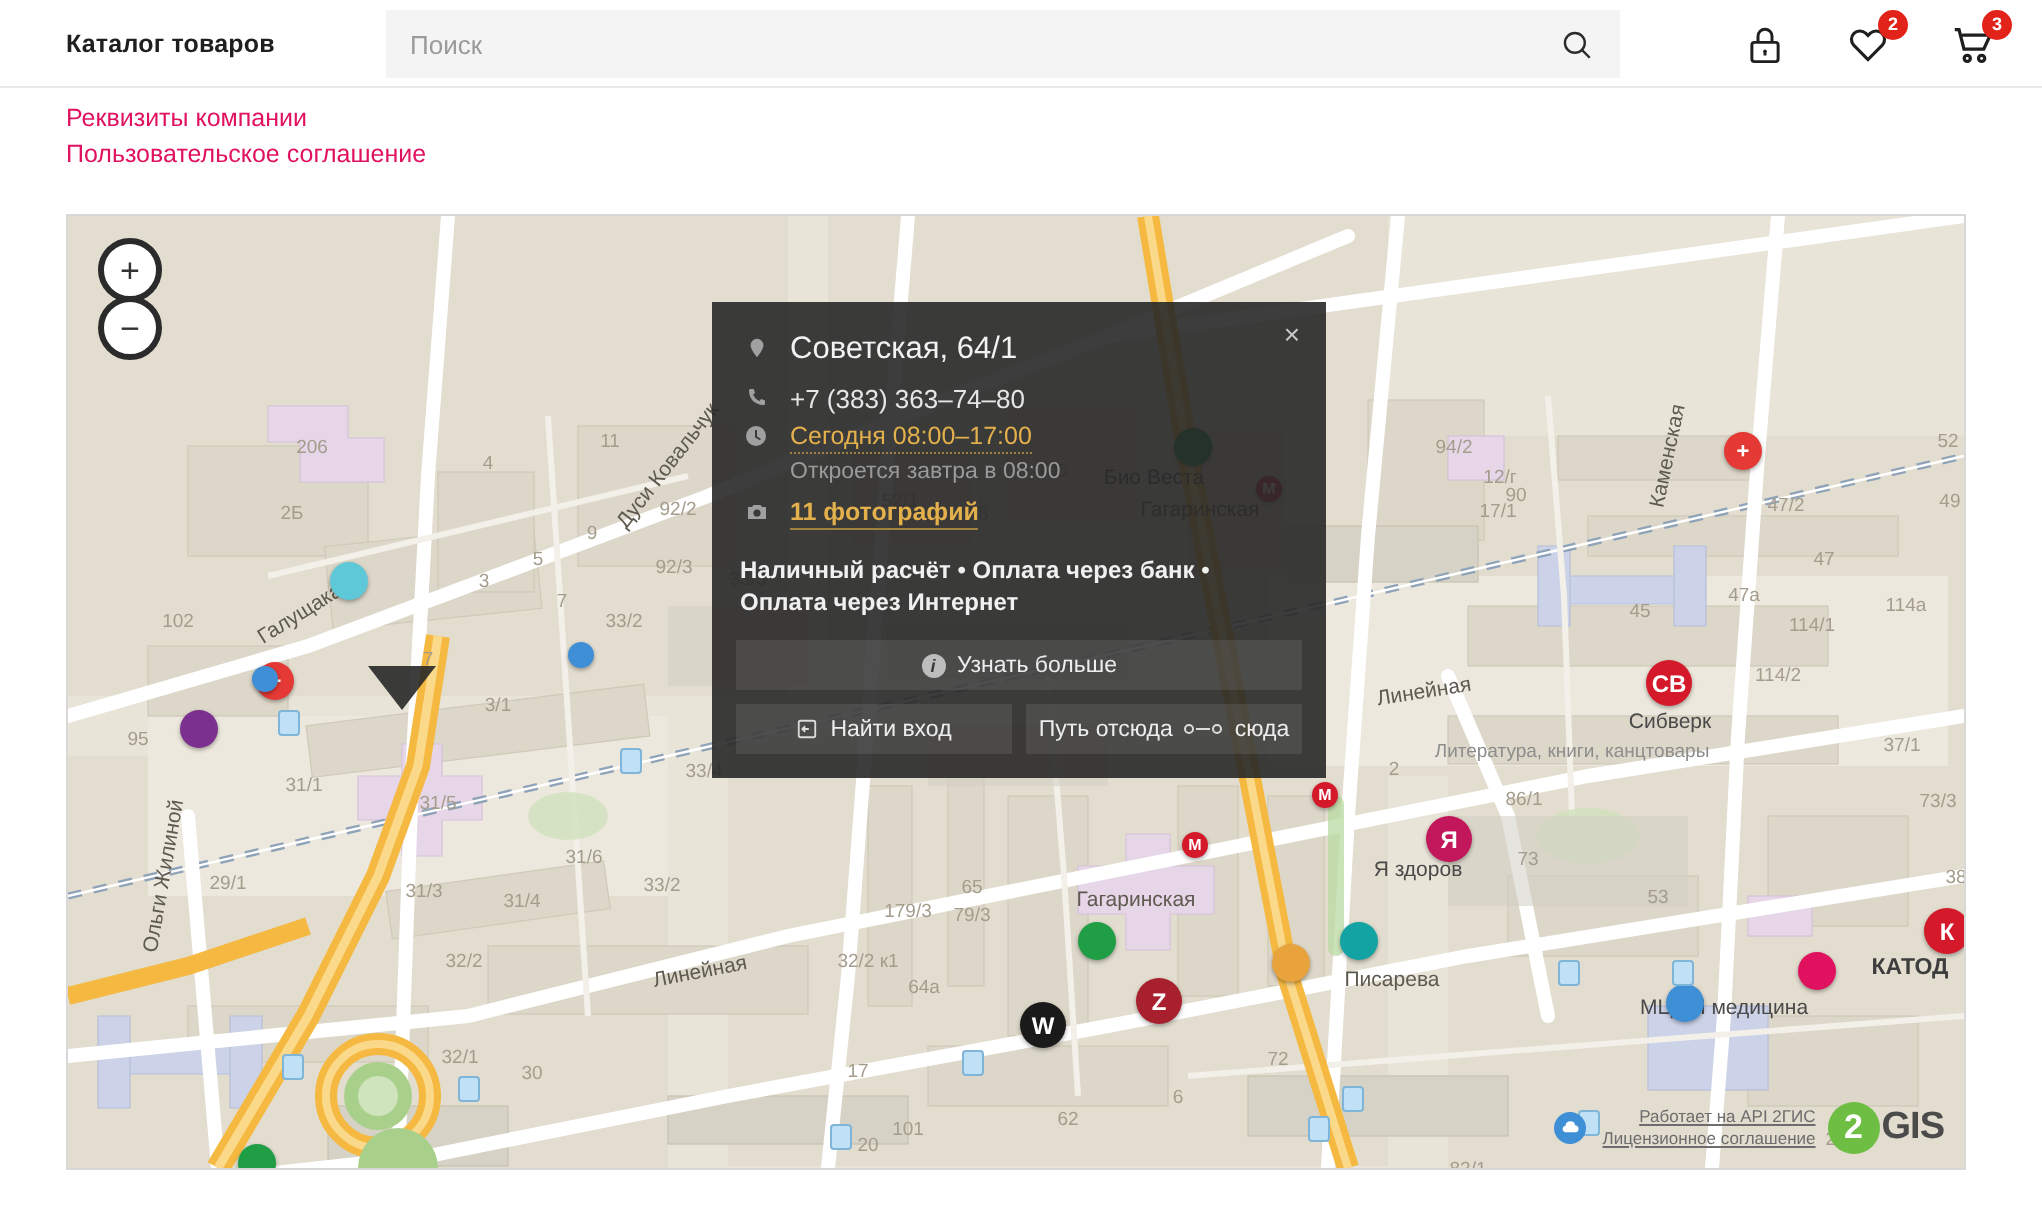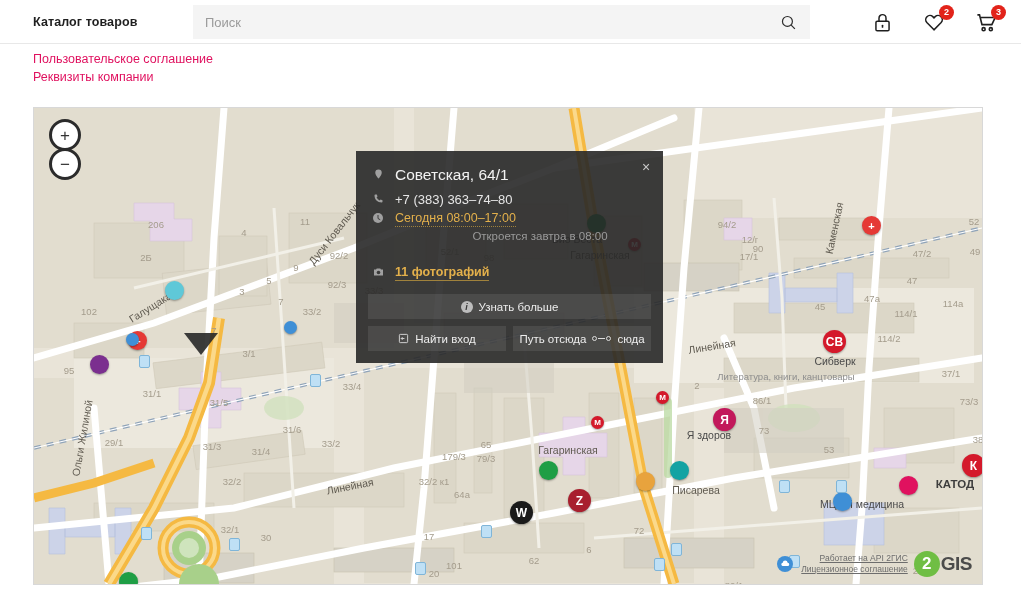--- a/index.html
+++ b/index.html
@@ -229,23 +229,22 @@
     color: #e3b04b;
     line-height: 16px;
     border-bottom: 1px dotted #a0823c;
     display: inline-block;
     cursor: pointer;
   }
   .popup-sub {
     font-size: 11.5px;
     color: #9a9a9a;
     line-height: 15px;
-    padding-left: 61px;
-    margin-bottom: 20px;
-    text-align: center;
+    padding-left: 39px;
+    margin-bottom: 4px;
   }
   .popup-photos {
     font-size: 12.5px;
     color: #e3b04b;
     border-bottom: 1px solid #a0823c;
     display: inline-block;
     cursor: pointer;
     font-weight: bold;
     line-height: 16px;
   }
@@ -382,22 +381,22 @@
         <path d="M2.5 4h2.2l2.6 10.2h10.3L21 6.8H6.3"></path>
         <circle cx="9" cy="19" r="1.6"></circle>
           <circle cx="16.5" cy="19" r="1.6"></circle>
       </svg>
       <div class="badge">3</div>
     </div>
   </div>
 </div>
 
 <div class="links">
+  <a>Реквизиты компании</a>
   <a>Пользовательское соглашение</a>
-  <a>Реквизиты компании</a>
 </div>
 
 <div class="map-frame">
   <div class="map-canvas">
 
     <svg class="map-svg" viewBox="0 0 948 476" preserveAspectRatio="none">
       <defs>
         <pattern id="rail" width="8" height="3" patternUnits="userSpaceOnUse" patternTransform="rotate(0)">
           <rect width="4" height="3" fill="#8fa3b8"></rect>
         </pattern>
@@ -559,21 +558,21 @@
         <div class="mlabel num" style="left: 400px; top: 465px; transform: translate(-50%, -50%);">20</div>
         <div class="mlabel num" style="left: 420px; top: 457px; transform: translate(-50%, -50%);">101</div>
         <div class="mlabel num" style="left: 500px; top: 452px; transform: translate(-50%, -50%);">62</div>
         <div class="mlabel num" style="left: 555px; top: 441px; transform: translate(-50%, -50%);">6</div>
         <div class="mlabel num" style="left: 605px; top: 422px; transform: translate(-50%, -50%);">72</div>
         <div class="mlabel num" style="left: 693px; top: 116px; transform: translate(-50%, -50%);">94/2</div>
         <div class="mlabel num" style="left: 728px; top: 292px; transform: translate(-50%, -50%);">86/1</div>
         <div class="mlabel num" style="left: 855px; top: 230px; transform: translate(-50%, -50%);">114/2</div>
         <div class="mlabel num" style="left: 917px; top: 265px; transform: translate(-50%, -50%);">37/1</div>
         <div class="mlabel num" style="left: 935px; top: 293px; transform: translate(-50%, -50%);">73/3</div>
-        <div class="mlabel num" style="left: 888px; top: 145px; transform: translate(-50%, -50%);">47/2</div>
+        <div class="mlabel num" style="left: 859px; top: 145px; transform: translate(-50%, -50%);">47/2</div>
         <div class="mlabel num" style="left: 878px; top: 172px; transform: translate(-50%, -50%);">47</div>
         <div class="mlabel num" style="left: 838px; top: 190px; transform: translate(-50%, -50%);">47а</div>
         <div class="mlabel num" style="left: 872px; top: 205px; transform: translate(-50%, -50%);">114/1</div>
         <div class="mlabel num" style="left: 919px; top: 195px; transform: translate(-50%, -50%);">114а</div>
         <div class="mlabel num" style="left: 947px; top: 143px; transform: translate(-50%, -50%);">49 к1</div>
         <div class="mlabel num" style="left: 786px; top: 198px; transform: translate(-50%, -50%);">45</div>
         <div class="mlabel num" style="left: 795px; top: 341px; transform: translate(-50%, -50%);">53</div>
         <div class="mlabel num" style="left: 272px; top: 481px; transform: translate(-50%, -50%);">15/2</div>
         <div class="mlabel num" style="left: 232px; top: 429px; transform: translate(-50%, -50%);">30</div>
         <div class="mlabel num" style="left: 663px; top: 277px; transform: translate(-50%, -50%);">2</div>
@@ -696,20 +695,21 @@
       <div class="popup-row">
         <div class="popup-ico">
           <svg width="13" height="12" viewBox="0 0 24 24" fill="#c8c8c8">
             <path d="M3 7h4l1.5-2h7L17 7h4v12H3z"></path>
             <circle cx="12" cy="13" r="3.6" fill="#3a3a3a"></circle>
           </svg>
         </div>
         <div class="popup-photos">11 фотографий</div>
       </div>
 
+      <div class="popup-pay">Наличный расчёт • Оплата через банк • Оплата через Интернет</div>
 
       <div class="popup-actions">
         <button class="btn-wide">
           <span class="info-dot">i</span>
           <span>Узнать больше</span>
         </button>
         <div class="btn-row">
           <button class="btn-half">
             <svg width="11" height="11" viewBox="0 0 24 24" fill="none" stroke="#dcdcdc" stroke-width="2">
               <rect x="3" y="3" width="18" height="18" rx="2"></rect>

